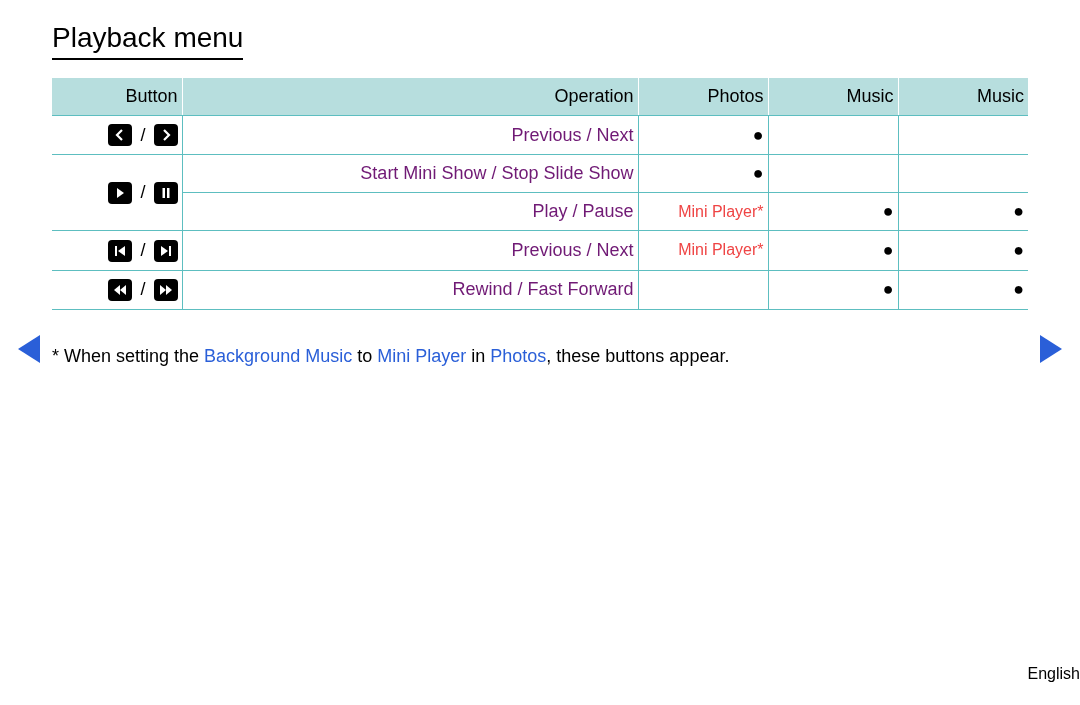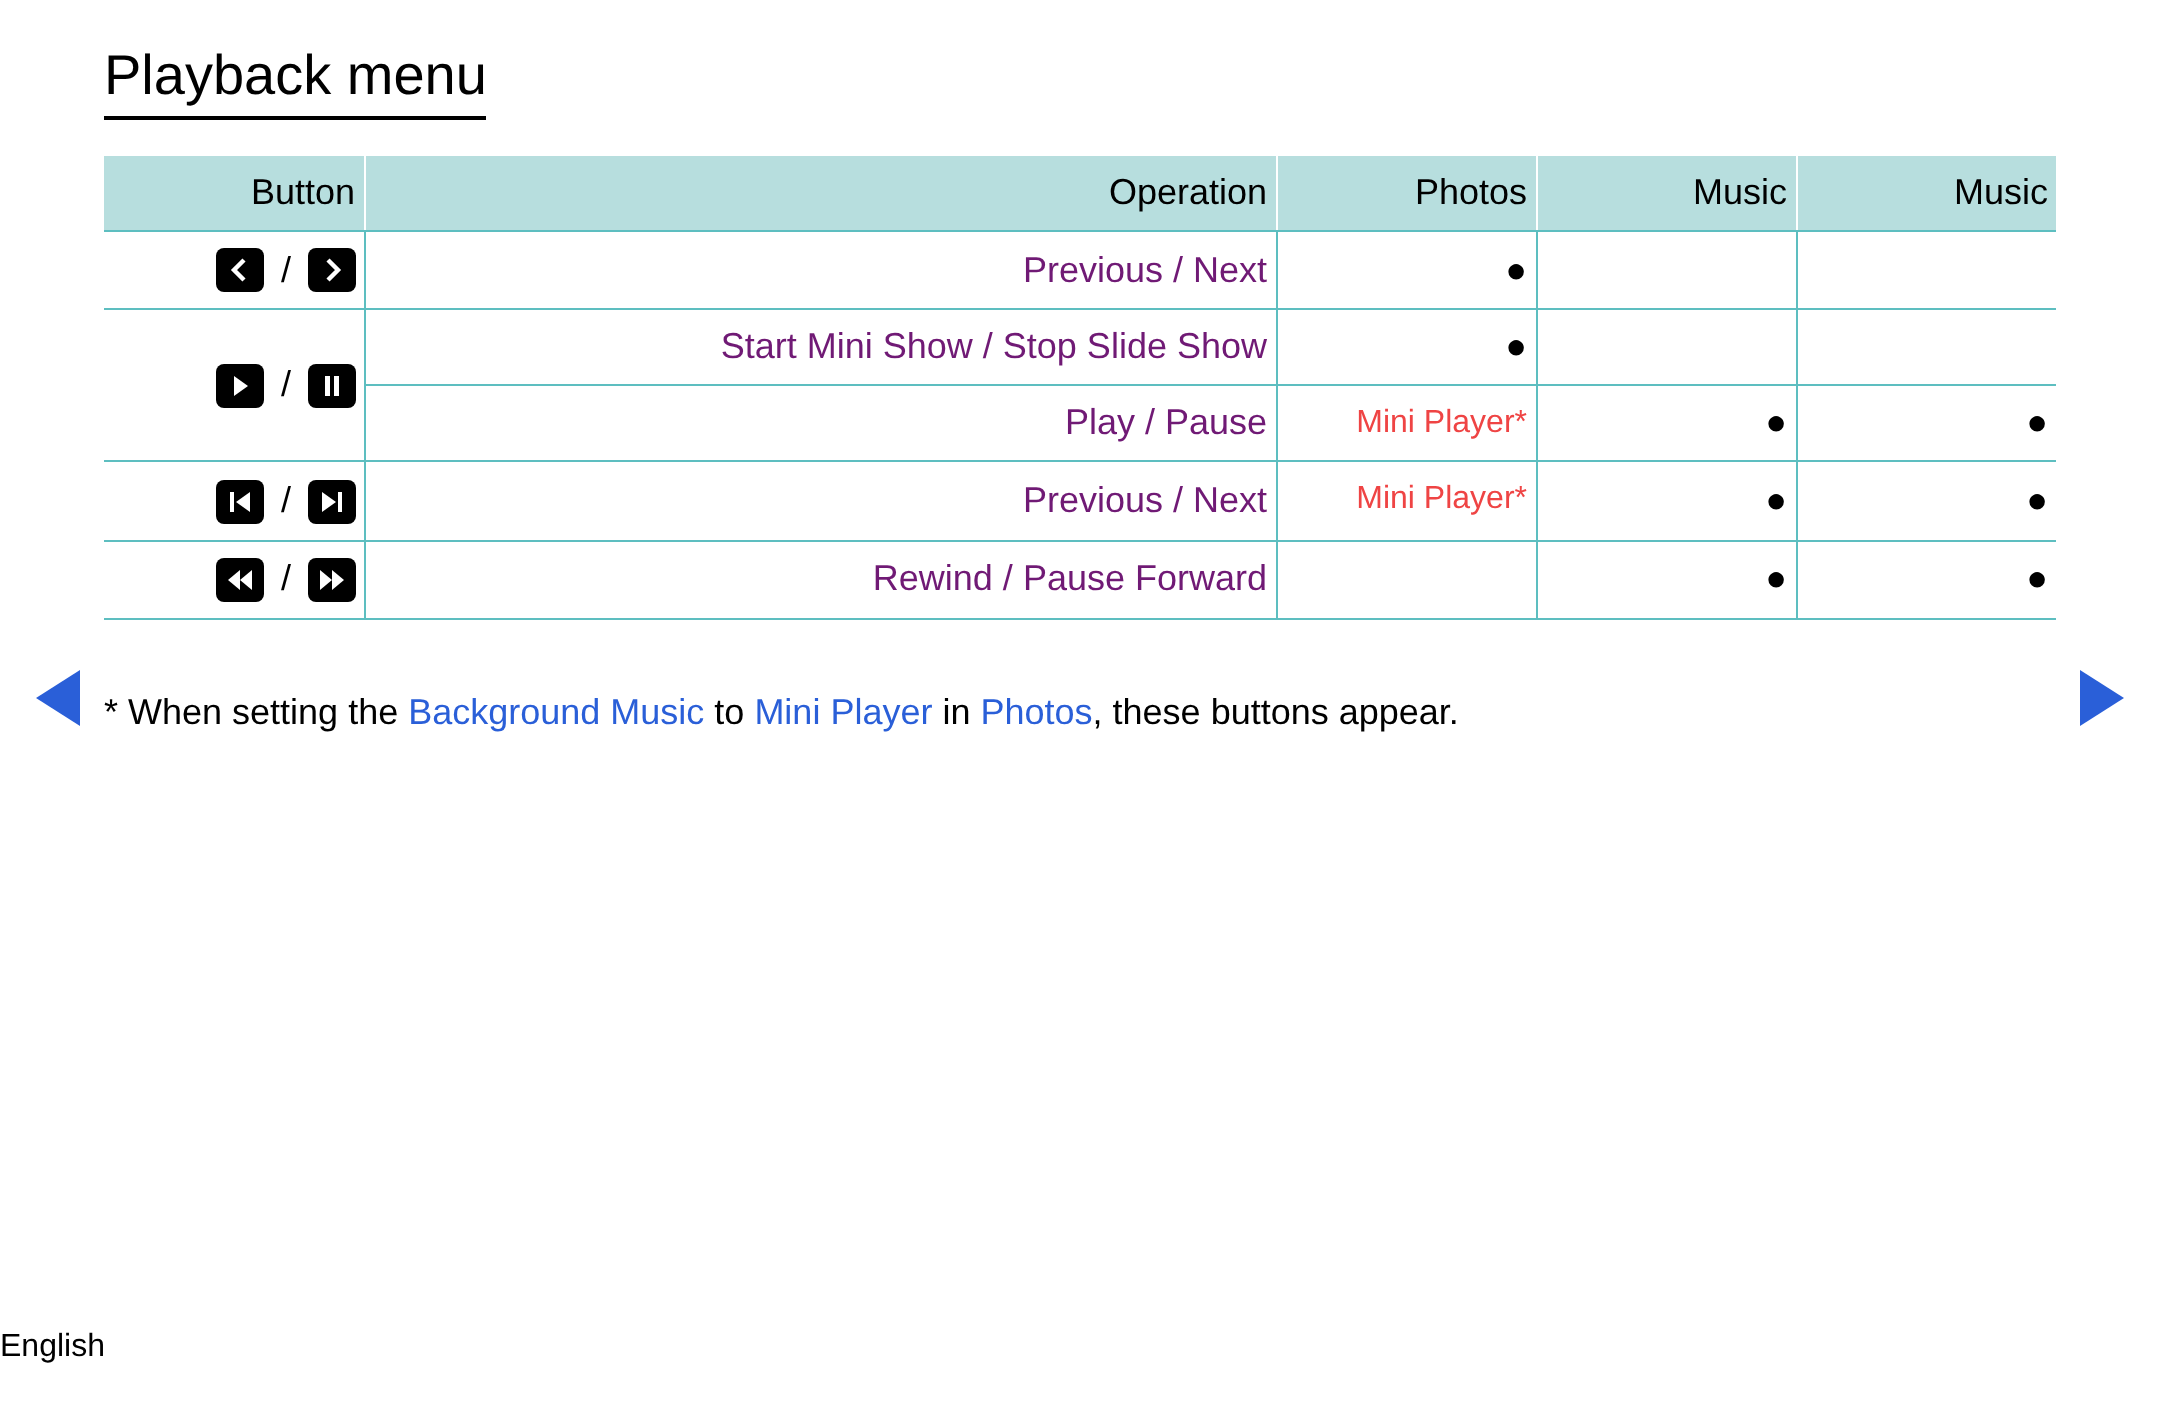--- a/index.html
+++ b/index.html
@@ -21,21 +21,21 @@
   .icon-btn{display:inline-flex;align-items:center;justify-content:center;width:24px;height:22px;background:#000;border-radius:4px;vertical-align:middle}
   .icon-btn svg{display:block}
   .slash{display:inline-block;padding:0 3px;color:#000;font-weight:normal;vertical-align:middle}
   .buttons-cell{white-space:nowrap}
   .footnote{margin-top:36px;font-size:18px}
   .footnote .lk{color:#2a5fd8}
   .nav-prev,.nav-next{position:absolute;top:335px}
   .nav-prev{left:18px}
   .nav-next{right:18px}
   .nav-prev svg,.nav-next svg{display:block}
-  .footer{position:absolute;bottom:22px;left:0;right:0;text-align:left;font-size:16px}
+  .footer{position:absolute;bottom:22px;left:0;right:0;text-align:right;font-size:16px}
 </style>
 </head>
 <body>
 
 <div class="page">
   <div class="title">Playback menu</div>
 
   <table>
     <colgroup>
       <col class="button">
@@ -133,21 +133,21 @@
               </svg>
           </span>
           <span class="slash">/</span>
           <span class="icon-btn">
             <svg width="14" height="12" viewBox="0 0 14 12">
                 <polygon points="1,1 7,6 1,11" fill="#fff"></polygon>
                 <polygon points="7,1 13,6 7,11" fill="#fff"></polygon>
               </svg>
           </span>
         </td>
-        <td class="op">Rewind / Pause Forward</td>
+        <td class="op">Rewind / Fast Forward</td>
         <td></td>
         <td><span class="dot">●</span></td>
         <td><span class="dot">●</span></td>
       </tr>
     </tbody>
   </table>
 
   <div class="footnote">
     <span>* When setting the </span><span class="lk">Background Music</span><span> to </span><span class="lk">Mini Player</span><span> in </span><span class="lk">Photos</span><span>, these buttons appear.</span>
   </div>

